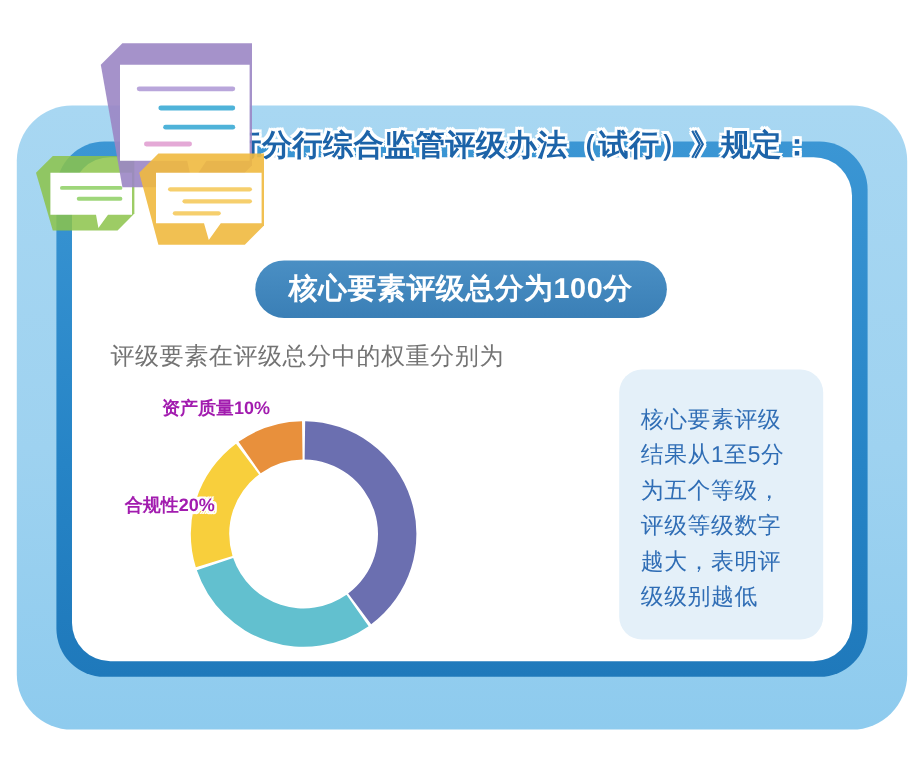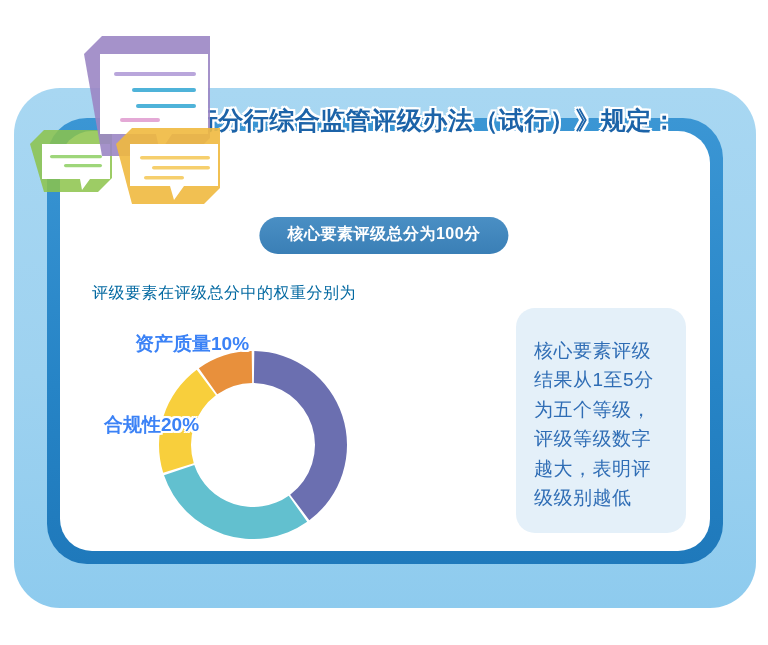--- a/index.html
+++ b/index.html
@@ -79,56 +79,56 @@
   
   .pill-banner {
     position: absolute;
     left: 50%;
     transform: translateX(-50%);
     top: 217px;
     padding: 7px 28px 9px 28px;
     border-radius: 24px;
     background: linear-gradient(180deg, #4a8fc4 0%, #3a7fb6 100%);
     color: #ffffff;
-    font-size: 16px;
+    font-size: 24px;
     font-weight: bold;
     letter-spacing: 0.5px;
     white-space: nowrap;
     z-index: 12;
   }
 
   
   .sub-heading {
     position: absolute;
     left: 92px;
     top: 283px;
-    font-size: 16px;
-    color: #0369a1;
+    font-size: 20px;
+    color: #737373;
     letter-spacing: 0.5px;
     white-space: nowrap;
     z-index: 12;
   }
 
   
   .donut-wrap {
     position: absolute;
     left: 148px;
     top: 340px;
     width: 210px;
     height: 210px;
     z-index: 8;
   }
   .donut-wrap svg { display: block; }
 
   
   .chart-label {
     position: absolute;
-    font-size: 19px;
+    font-size: 15px;
     font-weight: bold;
-    color: #3b82f6;
+    color: #a21caf;
     white-space: nowrap;
     z-index: 20;
     text-shadow:
       -2px -2px 0 #ffffff,  2px -2px 0 #ffffff,
       -2px  2px 0 #ffffff,  2px  2px 0 #ffffff,
       -2px  0   0 #ffffff,  2px  0   0 #ffffff,
        0   -2px 0 #ffffff,  0    2px 0 #ffffff;
   }
   .label-asset  { left: 135px; top: 331px; }
   .label-risk   { left: 336px; top: 399px; }

